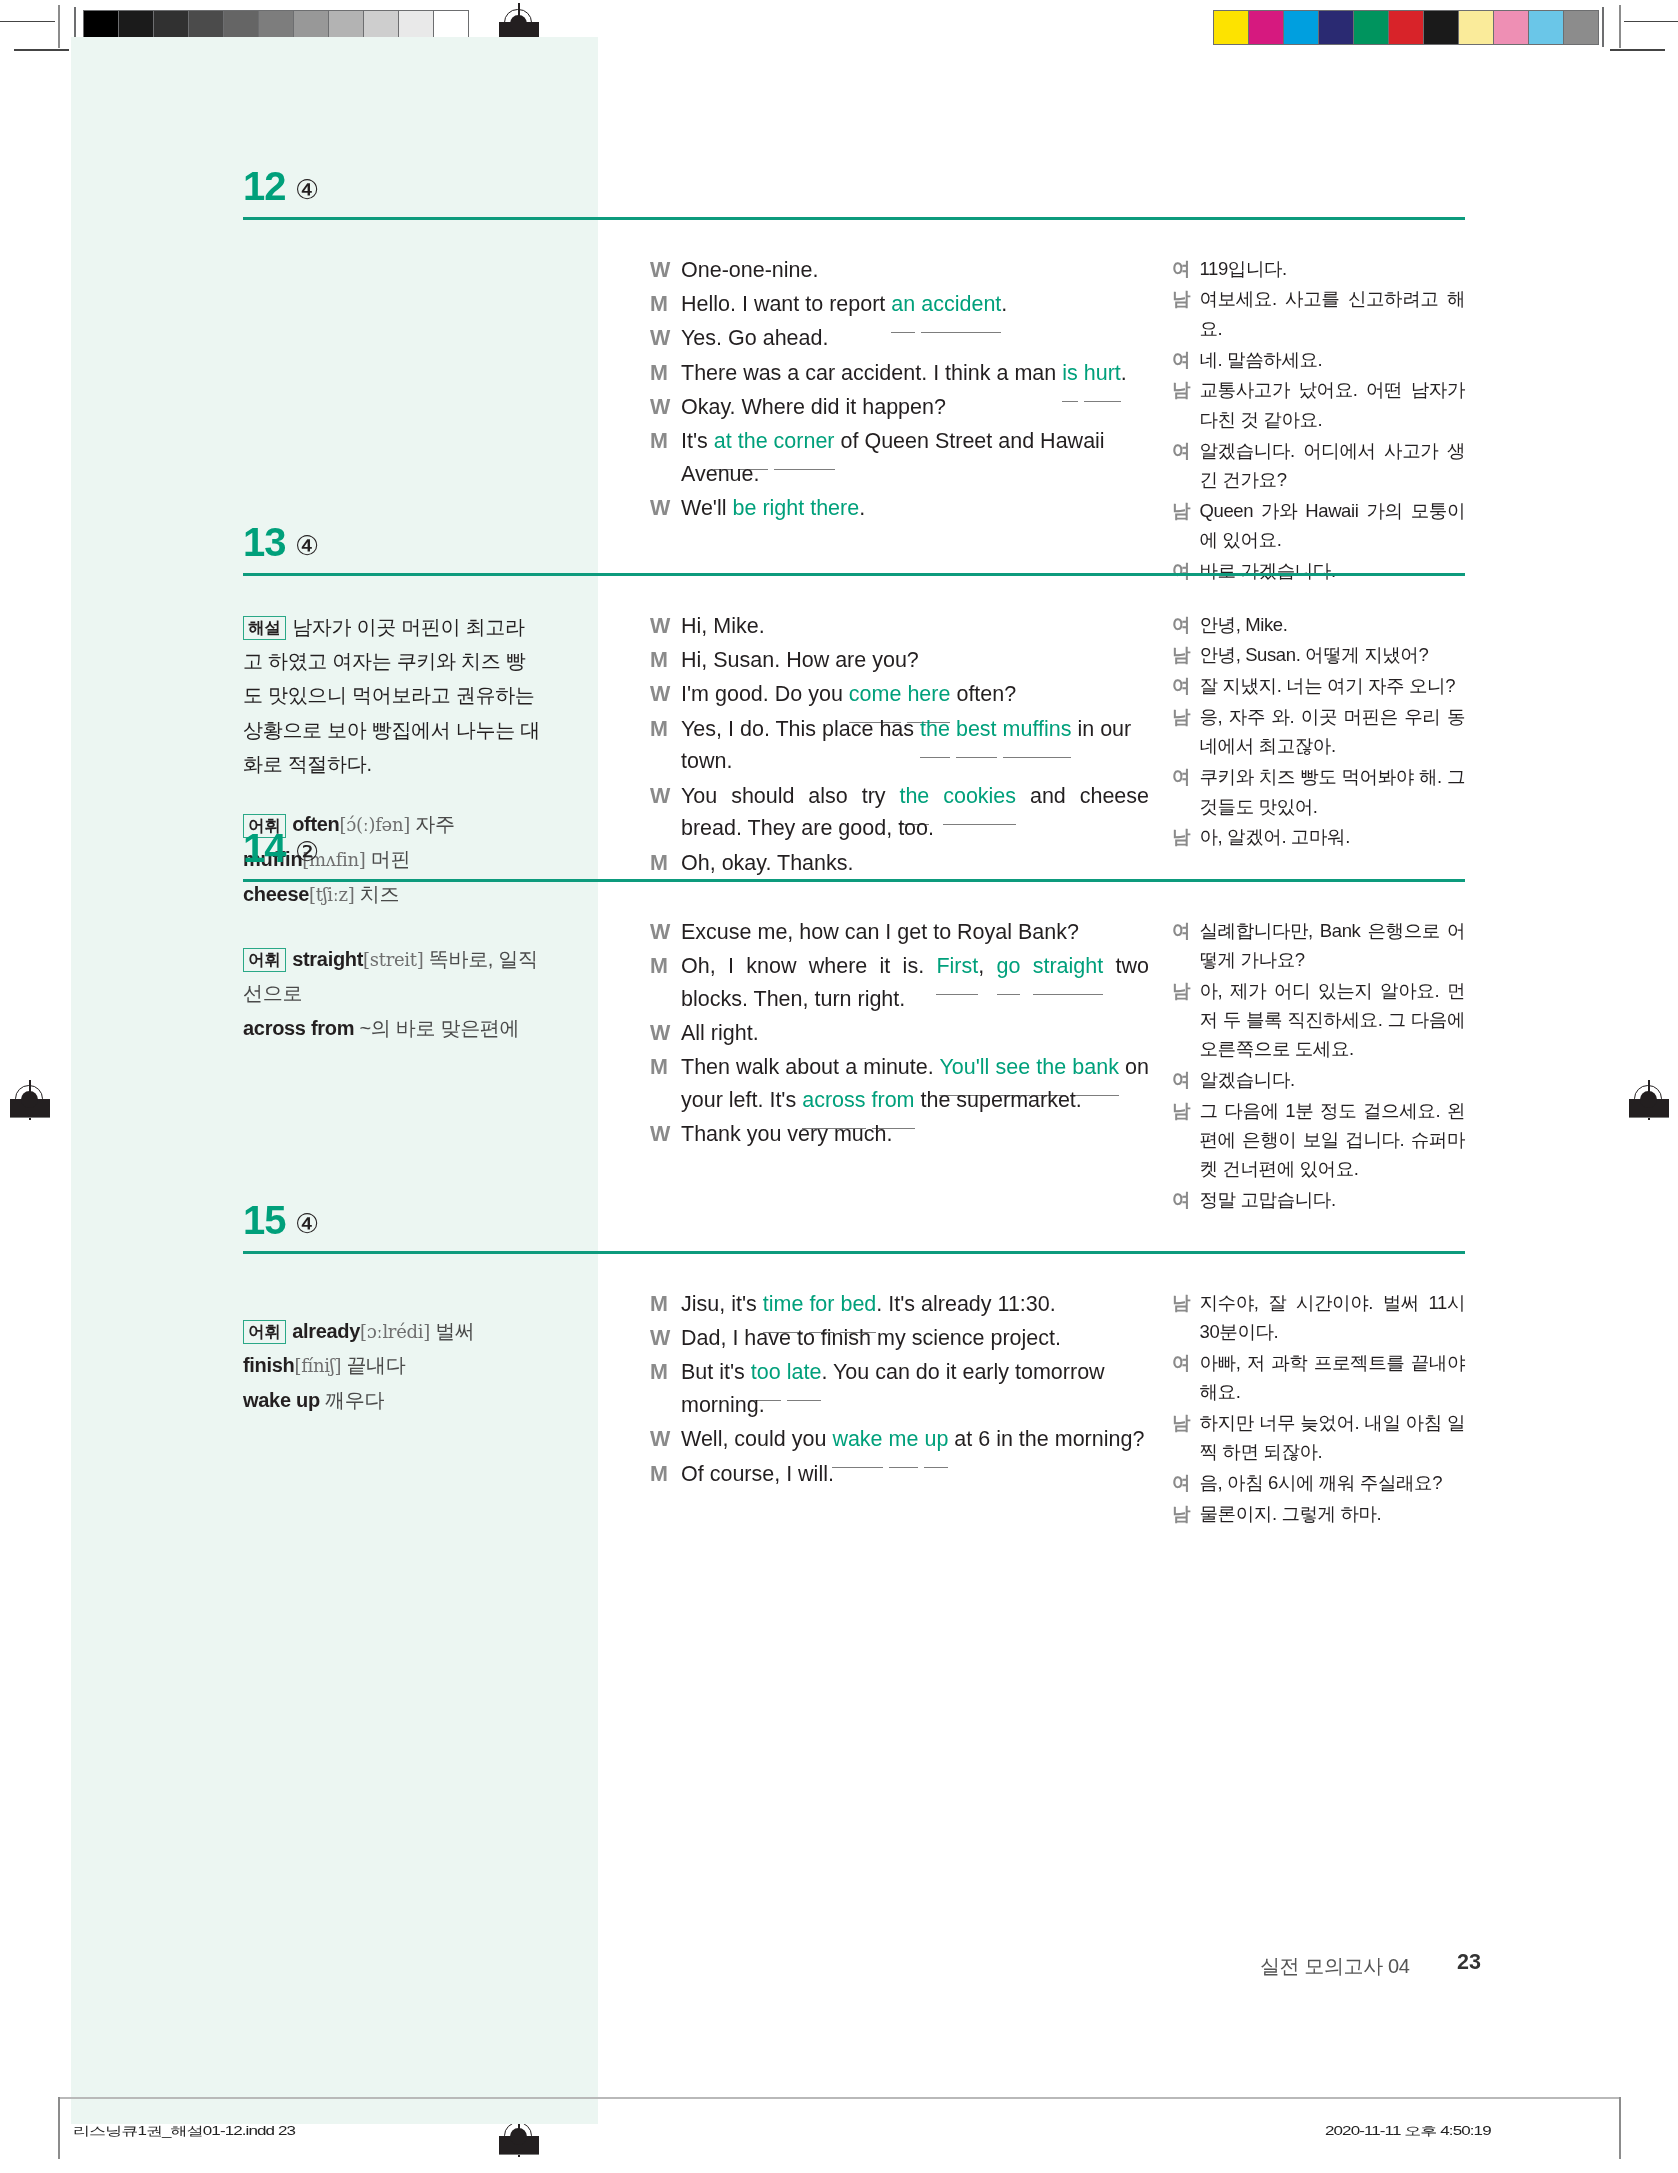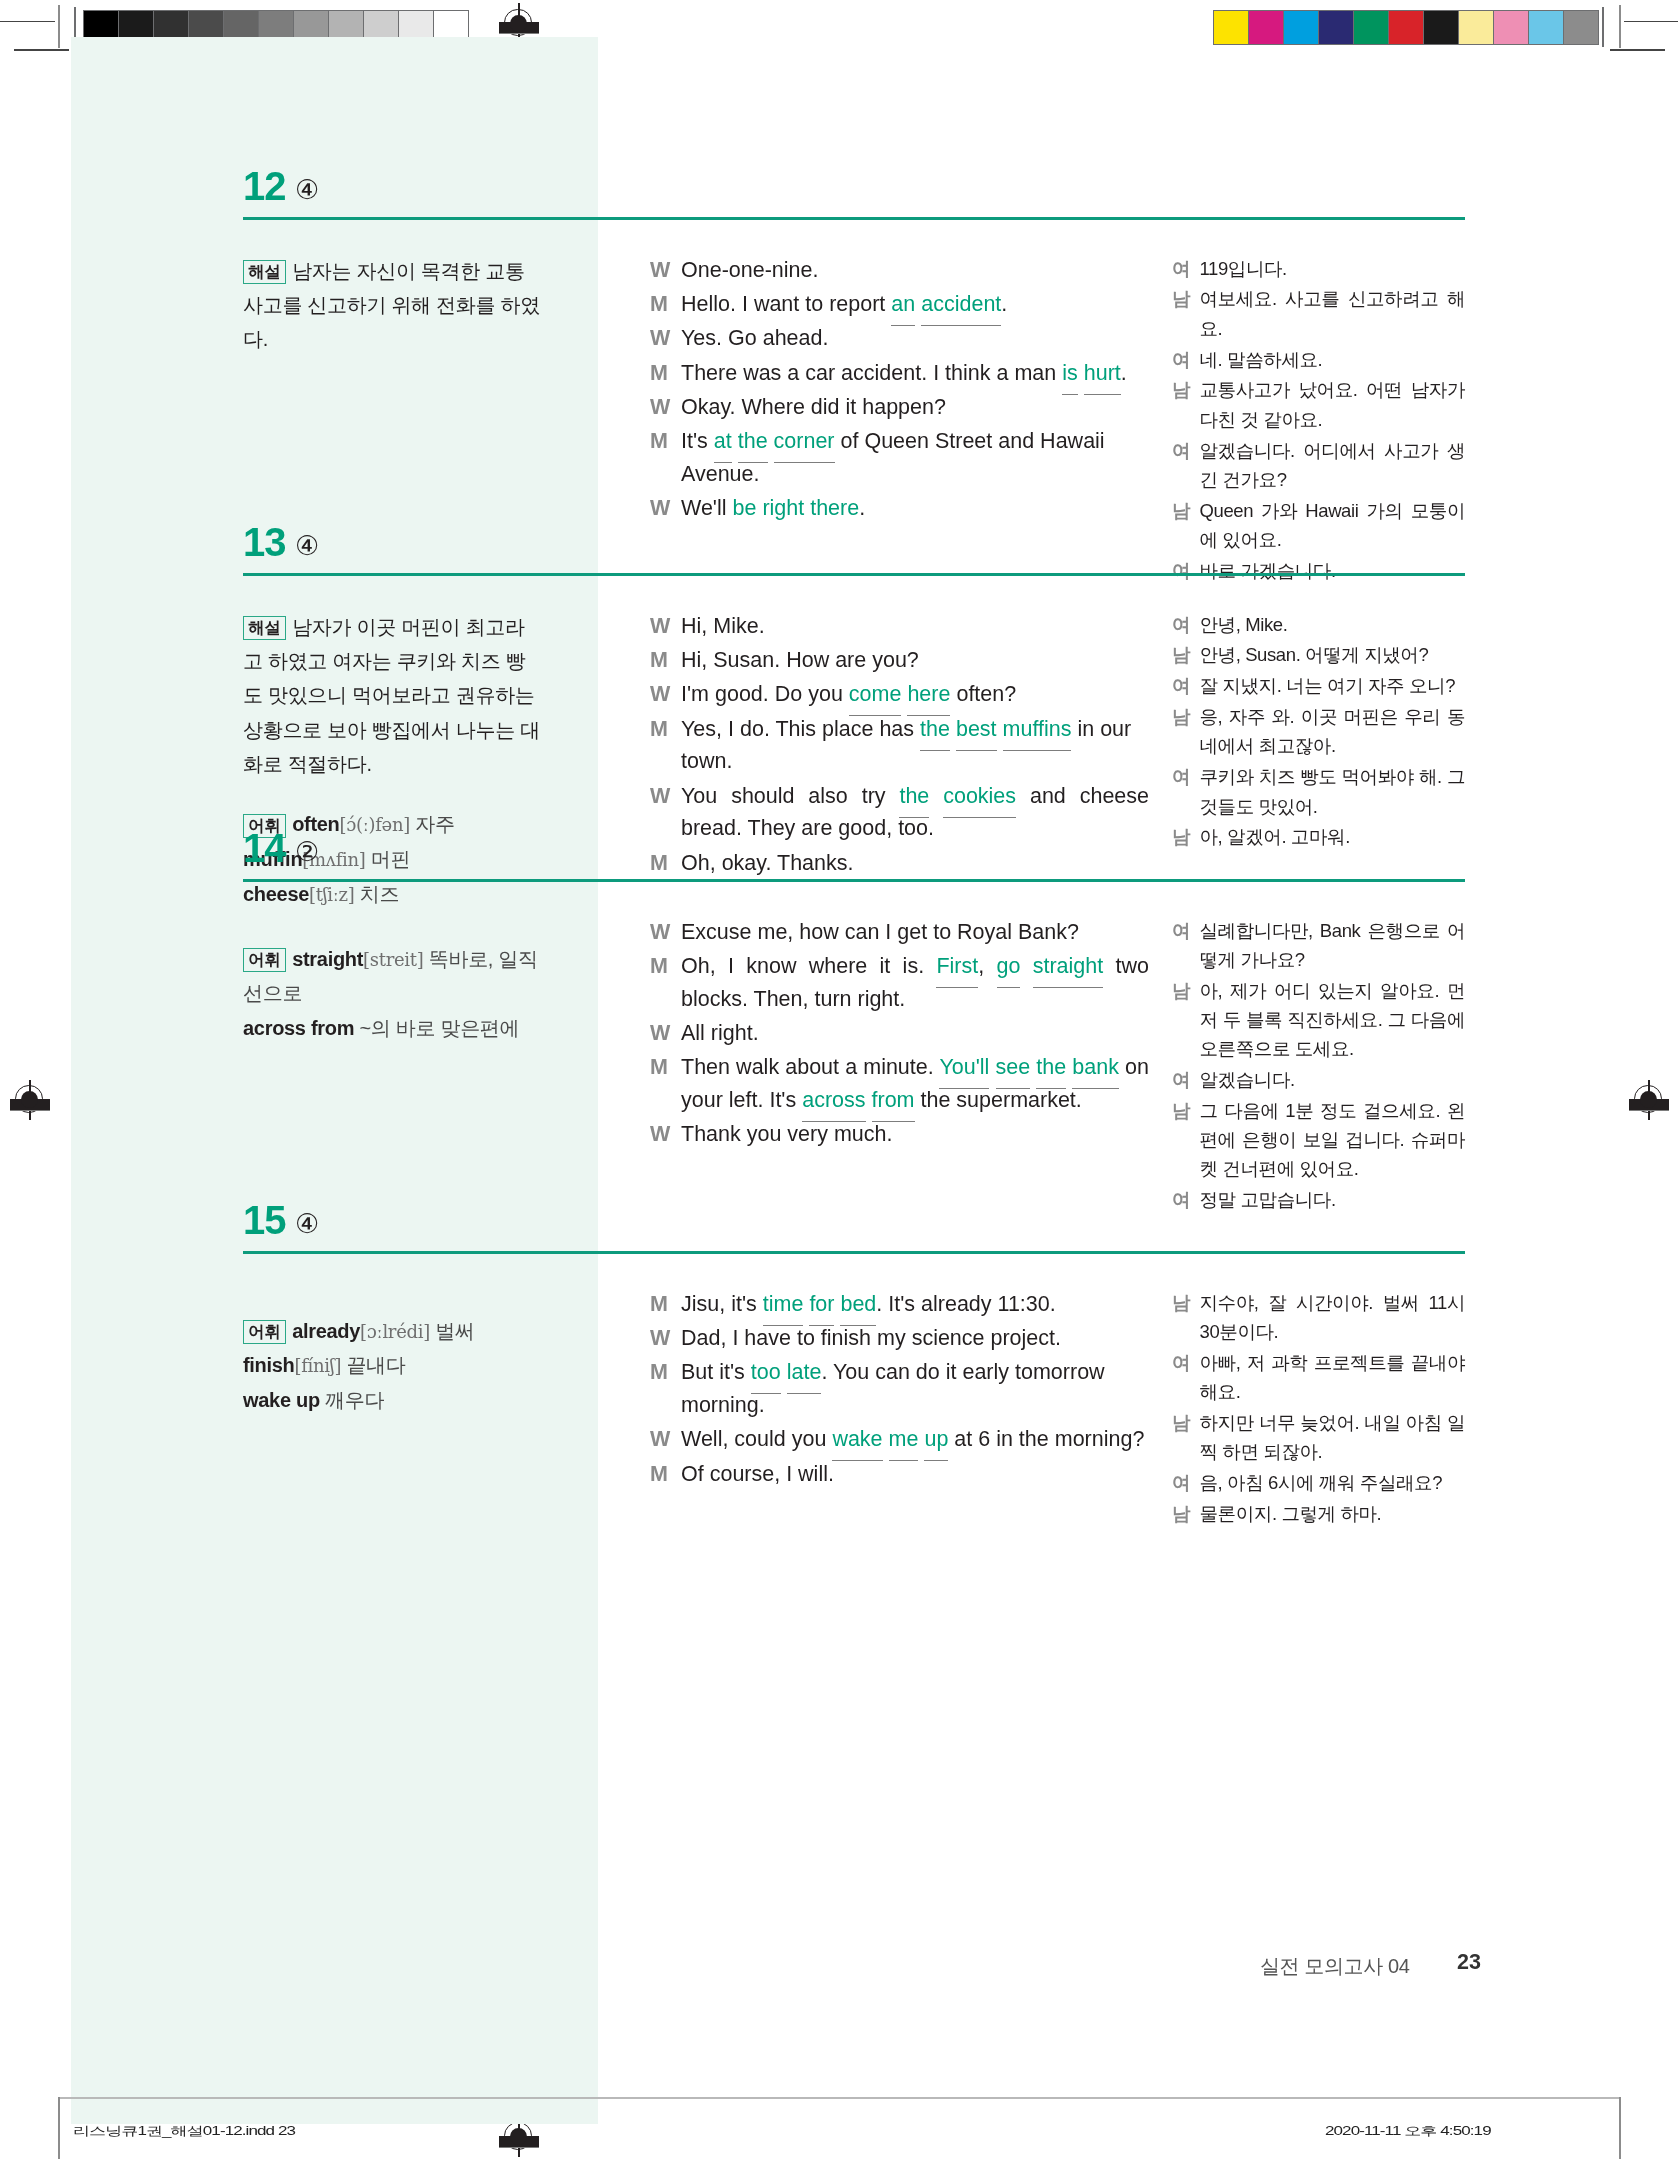--- a/index.html
+++ b/index.html
@@ -114,21 +114,21 @@
     flex:0 0 auto;width:31px;
     font-weight:bold;color:#8a8a8a;
     font-size:21.5px;line-height:1.52;
   }
   .col-kor .spk{width:27.5px;font-size:18.5px;line-height:1.58;font-weight:bold;color:#8a8a8a;}
   .txt{flex:1 1 auto;text-align:justify;}
   .txt.nj{text-align:left;}
   .hl{
     color:#00a07b;
     border-bottom:1.7px solid #7d7d7d;
-    padding-bottom:9px;
+    padding-bottom:16px;
   }
 
   
   .bookfoot{
     position:absolute;left:1260px;top:1953px;
     font-size:20px;color:#555;letter-spacing:-0.4px;
   }
   .pagenum{
     position:absolute;left:1457px;top:1950px;
     font-size:21.5px;font-weight:bold;color:#333;
@@ -215,21 +215,20 @@
 
 <div class="page" id="page-root">
     <div class="qblock" style="top: 169px;">
       <div class="qhead">
         <div class="qnum">12</div>
         <div class="qans">④</div>
         <div class="qrule" style="top: 48px;"></div>
       </div>
       <div class="cols" style="position: relative; margin-top: 27.5px;">
         <div class="col-expl">
-          <div><span class="tag">해설</span><span>남자는 자신이 목격한 교통사고를 신고하기 위해 전화를 하였다.</span></div>
         </div>
         <div class="col-eng">
           <div class="line">
             <div class="spk">W</div>
             <div class="txt nj"><span>One-one-nine.</span></div>
           </div>
           <div class="line">
             <div class="spk">M</div>
             <div class="txt nj"><span>Hello. I want to report </span><span class="hl">an</span><span> </span><span class="hl">accident</span><span>.</span></div>
           </div>

